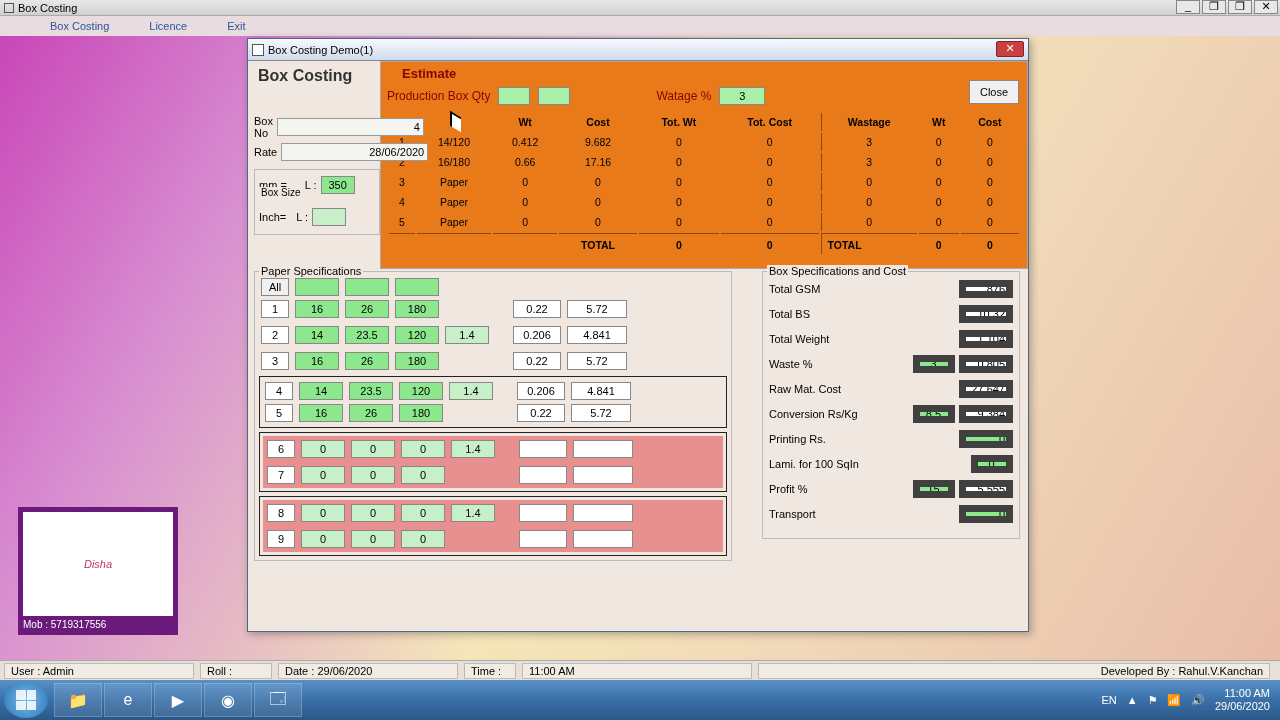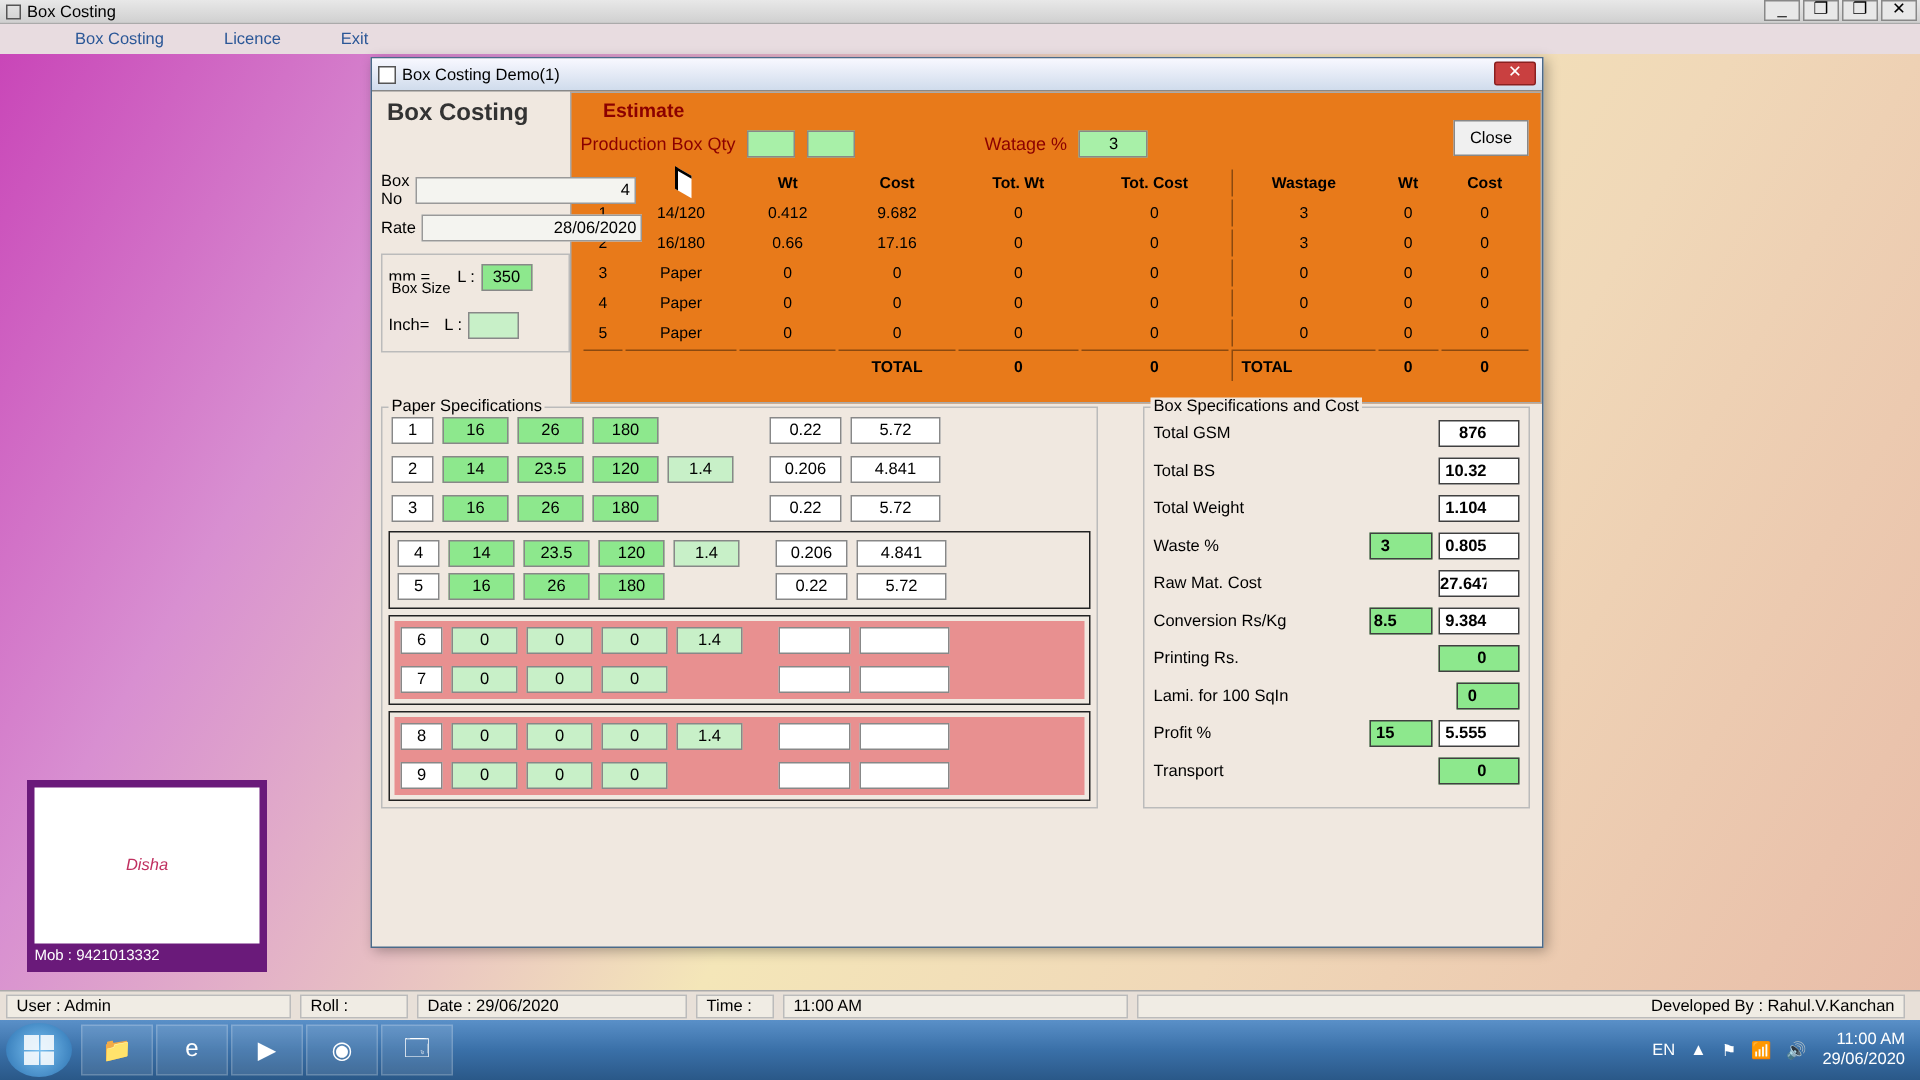--- a/index.html
+++ b/index.html
@@ -63,25 +63,25 @@
 .bg-lgreen { background: #c8f0c8 !important; }
 .all-btn { width: 28px; background: #f0f0f0; cursor: pointer; }
 .ps-section { border: 1px solid #222; padding: 3px; }
 .ps-pink .ps-row { background: #e89090; padding: 4px; }
 
 
 .box-spec { position: absolute; right: 8px; top: 210px; width: 258px; border: 1px solid #bbb; padding: 8px 6px; }
 .box-spec .legend { position: absolute; top: -7px; left: 4px; background: #f0e8e0; padding: 0 2px; }
 .bs-row { display: flex; align-items: center; margin-bottom: 7px; gap: 4px; }
 .bs-row label { flex: 1; }
-.bs-row input { width: 54px; height: 18px; border: 1px solid #404040; text-align: right; padding-right: 21px; background: #fff; font-weight: bold; }
+.bs-row input { width: 54px; height: 18px; border: 7px solid #404040; text-align: right; padding-right: 1px; background: #fff; }
 .bs-row .mid { width: 42px; background: #8de88d; text-align: center; }
 
 
-.logo-card { position: absolute; left: 18px; bottom: 72px; width: 160px; background: #6a1a7a; padding: 5px; }
+.logo-card { position: absolute; left: 18px; bottom: 85px; width: 160px; background: #6a1a7a; padding: 5px; }
 .logo-img { background: #fff; height: 104px; display:flex; align-items:center; justify-content:center; font-style:italic; color:#c03060; font-family: cursive; font-size: 20px; position:relative; overflow:hidden;}
 .logo-sub { color: #fff; font-size: 10px; margin-top: 3px; }
 
 
 .statusbar { position: absolute; left: 0; right: 0; bottom: 40px; height: 20px; background: #e8e0d8; border-top: 1px solid #aaa; display: flex; align-items: center; padding: 0 4px; }
 .statusbar .cell { border: 1px solid #bbb; background: #f0ece4; height: 16px; padding: 0 6px; margin-right: 6px; display:flex; align-items:center; }
 
 
 .taskbar { position: absolute; left: 0; right: 0; bottom: 0; height: 40px; background: linear-gradient(#5a90c8, #3a70a8, #2a5888); display: flex; align-items: center; padding: 0 4px; }
 .start-btn { width: 44px; height: 36px; border-radius: 50%; background: radial-gradient(circle,#7ac0f0,#2a70b0); margin-right: 6px; cursor:pointer; display:flex;align-items:center;justify-content:center;}
@@ -241,20 +241,26 @@
         <div class="row2" style="margin-top:14px">
             <span>Inch=</span>
             <span style="margin-left:6px">L :</span>
           <input class="bg-lgreen" value="" style="">
           </div>
       </div>
     </div>
 
     <div class="paper-spec">
       <span class="legend">Paper Specifications</span>
+      <div class="ps-row">
+        <button class="all-btn">All</button>
+        <input class="bf bg-green" style="">
+        <input class="rate bg-green" style="">
+        <input class="gsm bg-green" style="">
+      </div>
       <div id="ps-main" class="ps-grid">
           <div class="ps-row">
             <input class="ply" value="1" style="">
             <input class="bf bg-green" value="16" style="">
             <input class="rate bg-green" value="26" style="">
             <input class="gsm bg-green" value="180" style="">
             <span style="width:44px"></span>
             <input class="weight" value="0.22" style="">
             <input class="cost" value="5.72" style="">
           </div>
@@ -393,21 +399,21 @@
           </div>
         </div>
     </div>
   </div>
 </div>
 
 <div class="logo-card">
   <div class="logo-img">
     <span>Disha</span>
   </div>
-  <div class="logo-sub">Mob : 9421013332</div>
+  <div class="logo-sub">Mob : 5719317556</div>
 </div>
 
 <div class="statusbar">
   <div class="cell" style="width:190px">User : Admin</div>
   <div class="cell" style="width:72px">Roll :</div>
   <div class="cell" style="width:180px">Date :  29/06/2020</div>
   <div class="cell" style="width:52px">Time :</div>
   <div class="cell" style="width:230px">11:00 AM</div>
   <div class="cell" style="flex:1">
       <span style="margin-left:auto">Developed By : Rahul.V.Kanchan</span>

